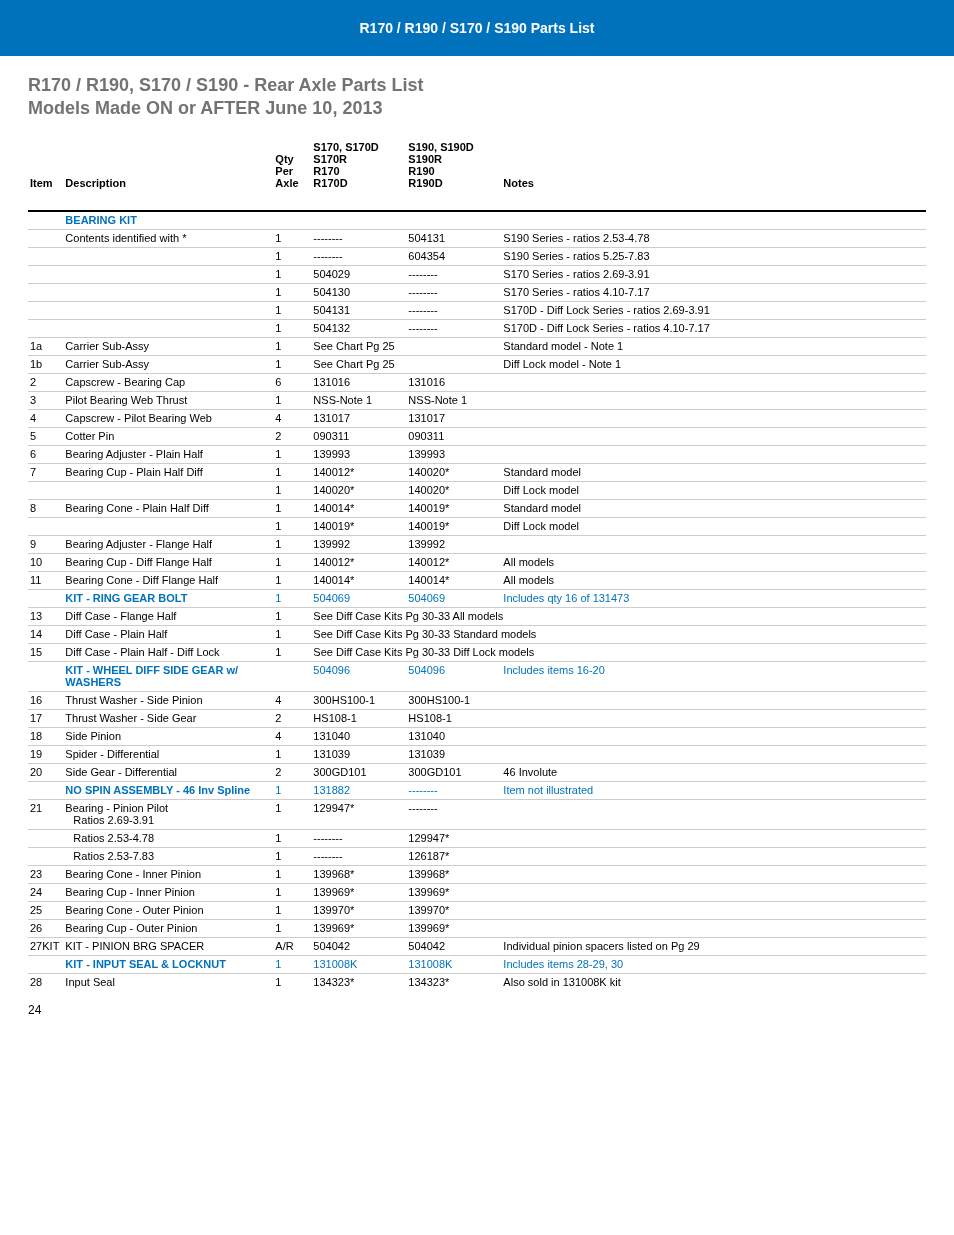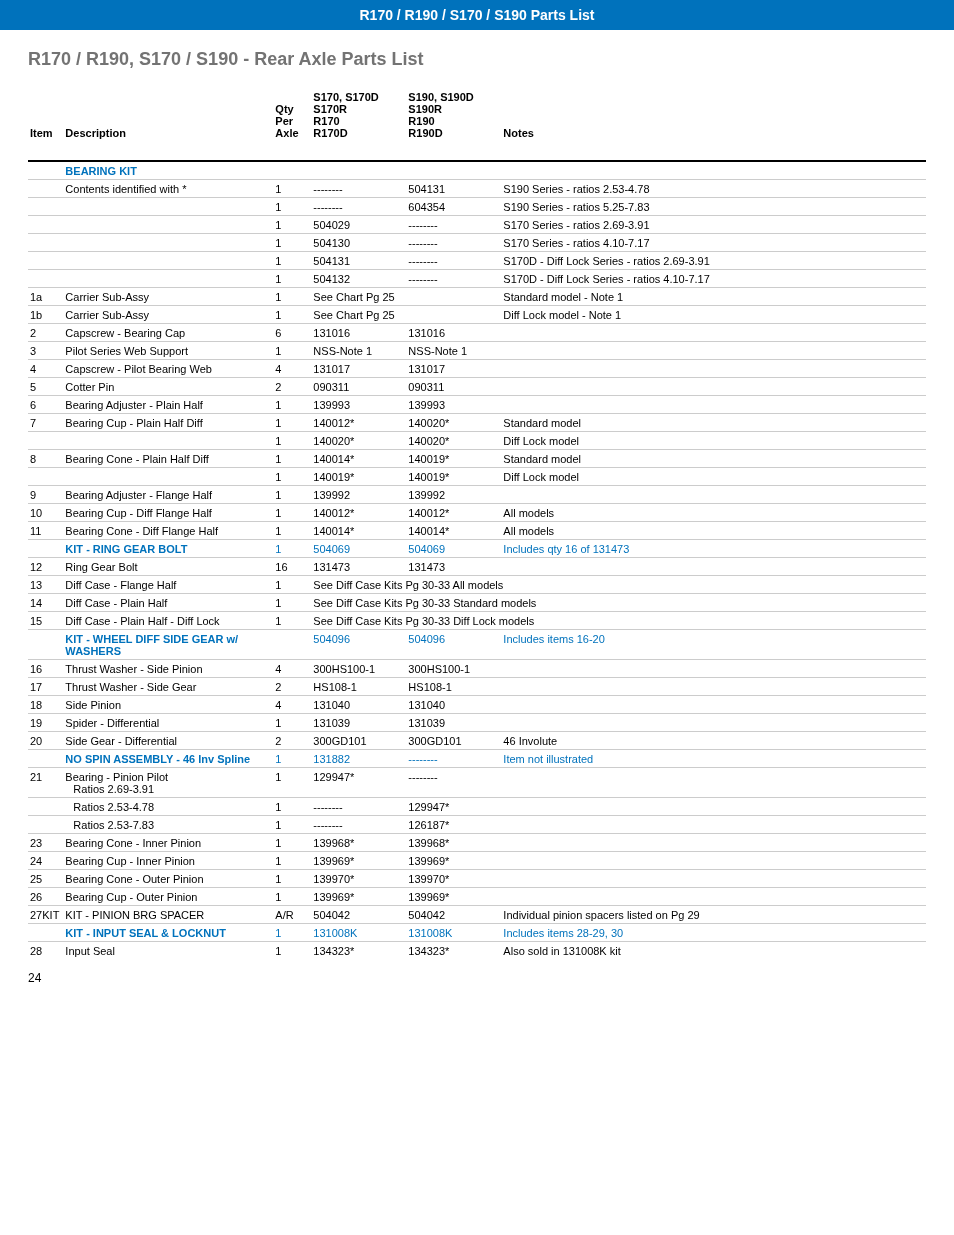--- a/index.html
+++ b/index.html
@@ -9,21 +9,21 @@
       background: #fff;
       color: #000;
       width: 954px;
       min-height: 1235px;
       padding: 0;
     }
     .page-header {
       background: #0072bc;
       color: white;
       text-align: center;
-      padding: 7px;
+      padding: 20px;
       font-size: 14px;
       font-weight: bold;
     }
     .content {
       padding: 18px 28px 20px 28px;
     }
     .main-title {
       color: #737373;
       font-size: 18px;
       font-weight: bold;
@@ -72,20 +72,21 @@
 </head>
 <body>
 
 <div class="page-header">
   <span>R170 / R190 / S170 / S190 Parts List</span>
 </div>
 
 <div class="content">
   <div class="main-title">
     <span>R170 / R190, S170 / S190 - Rear Axle Parts List</span><br>
+    <span>Models Made ON or AFTER June 10, 2013</span>
   </div>
 
   <table>
     <thead>
       <tr>
         <th class="col-item">Item</th>
         <th class="col-desc">Description</th>
         <th class="col-qty">Qty<br>Per<br>Axle</th>
         <th class="col-s170">S170, S170D<br>S170R<br>R170<br>R170D</th>
         <th class="col-s190">S190, S190D<br>S190R<br>R190<br>R190D</th>
@@ -168,21 +169,21 @@
         <tr>
     <td>2</td>
     <td>Capscrew - Bearing Cap</td>
     <td>6</td>
     <td>131016</td>
     <td>131016</td>
     <td></td>
   </tr>
         <tr>
     <td>3</td>
-    <td>Pilot Series Web Support</td>
+    <td>Pilot Bearing Web Thrust</td>
     <td>1</td>
     <td>NSS-Note 1</td>
     <td>NSS-Note 1</td>
     <td></td>
   </tr>
         <tr>
     <td>4</td>
     <td>Capscrew - Pilot Bearing Web</td>
     <td>4</td>
     <td>131017</td>
@@ -262,28 +263,20 @@
     <td>All models</td>
   </tr>
         <tr>
       <td></td>
       <td><span class="blue"><strong>KIT - RING GEAR BOLT</strong></span></td>
       <td><span class="blue">1</span></td>
       <td><span class="blue">504069</span></td>
       <td><span class="blue">504069</span></td>
       <td><span class="blue">Includes qty 16 of 131473</span></td>
     </tr>
-        <tr>
-    <td>12</td>
-    <td>Ring Gear Bolt</td>
-    <td>16</td>
-    <td>131473</td>
-    <td>131473</td>
-    <td></td>
-  </tr>
         <tr>
       <td>13</td>
       <td>Diff Case - Flange Half</td>
       <td>1</td>
       <td colspan="3">See Diff Case Kits Pg 30-33 All models</td>
     </tr>
         <tr>
       <td>14</td>
       <td>Diff Case - Plain Half</td>
       <td>1</td>

